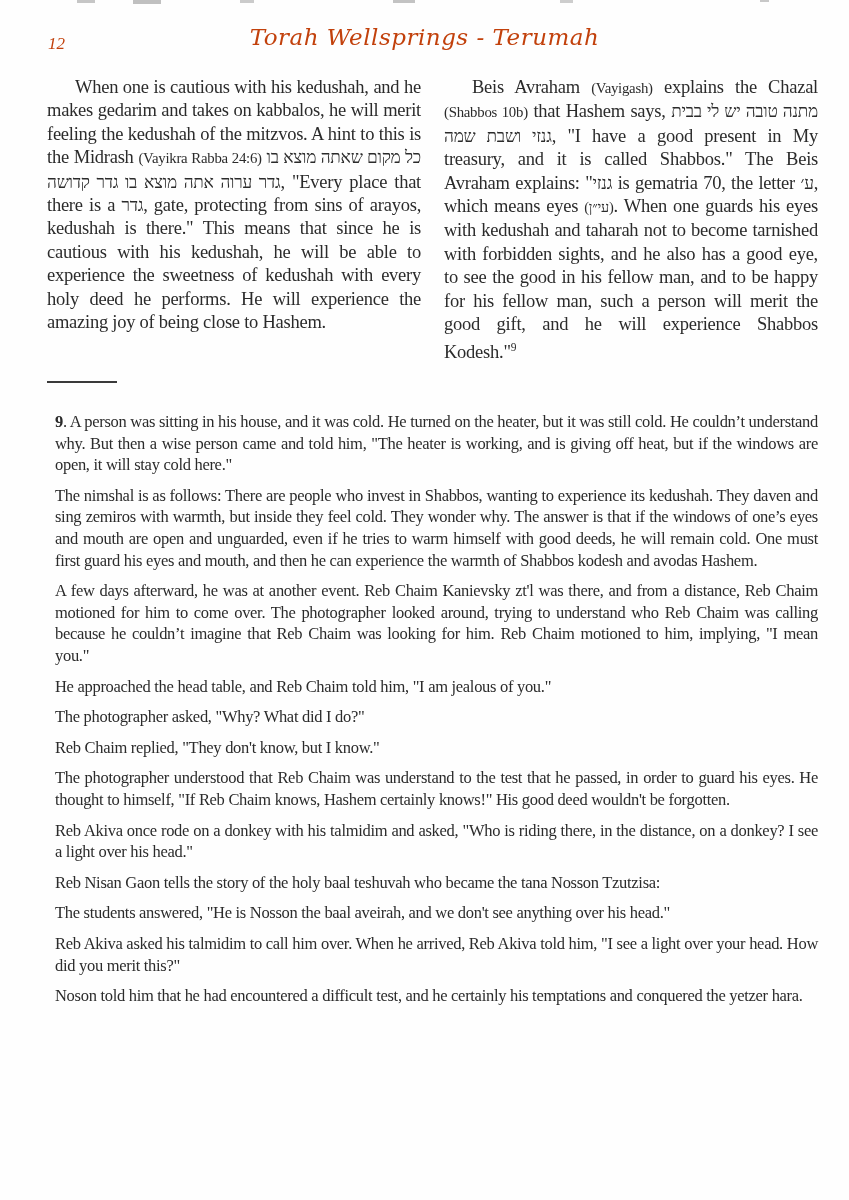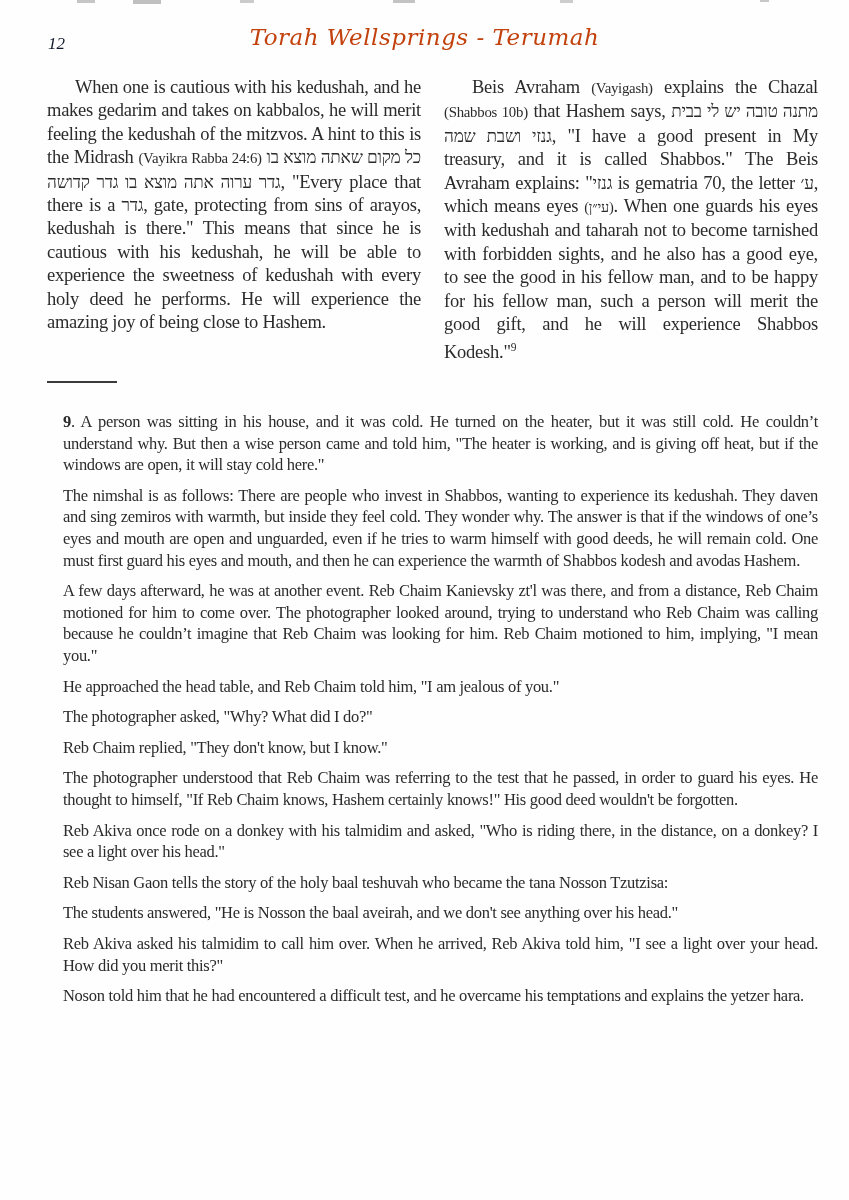--- a/index.html
+++ b/index.html
@@ -14,35 +14,35 @@
       linear-gradient(#9a9a9a,#9a9a9a),linear-gradient(#8e8e8e,#8e8e8e),
       linear-gradient(#a2a2a2,#a2a2a2),linear-gradient(#949494,#949494),
       linear-gradient(#a6a6a6,#a6a6a6),linear-gradient(#9c9c9c,#9c9c9c);
     background-repeat:no-repeat;
     background-size:18px 3px,28px 4px,14px 3px,22px 3px,13px 3px,9px 2px;
     background-position:77px 0,133px 0,240px 0,393px 0,560px 0,760px 0;
     opacity:.55;
   }
   .header{position:relative;padding-top:24px;text-align:center;height:34px;}
   .page-number{
-    position:absolute;left:48px;bottom:4px;font-size:17px;font-style:italic;color:#0f172a;
+    position:absolute;left:48px;bottom:4px;font-size:17px;font-style:italic;color:#c2410c;
   }
   .title{
     font-family:"DejaVu Serif","Liberation Serif",serif;font-style:italic;
     font-size:23px;letter-spacing:.5px;color:#c2410c;
   }
   .content{padding:18px 31px 0 47px;}
   .columns{
     display:flex;gap:23px;text-align:justify;
     font-size:18.5px;line-height:23.4px;letter-spacing:-0.25px;
   }
   .col{flex:1;text-indent:28px;}
   .fn-sep{width:70px;border-top:2px solid #3a3a3a;margin:16px 0 28px 0;}
   .footnotes{font-size:16.5px;line-height:21.6px;letter-spacing:-0.3px;text-align:justify;}
-  .footnotes p{margin:0 0 9px 16px;}
+  .footnotes p{margin:0 0 9px 8px;}
   .r-n{}
   .r-i{}
   .r-b{font-weight:bold;}
   .r-c{font-size:0.8em;}
   .r-h{font-size:0.93em;font-family:"Liberation Serif","DejaVu Sans",serif;}
   .r-hc{font-size:0.78em;font-family:"Liberation Serif","DejaVu Sans",serif;}
   .r-sup{vertical-align:super;font-size:0.62em;letter-spacing:0;}
 </style>
 </head>
 <body>
@@ -63,21 +63,21 @@
 
     <div class="fn-sep"></div>
 
     <div class="footnotes">
         <p><span class="r-b">9</span><span class="r-n">. A person was sitting in his house, and it was cold. He turned on the heater, but it was still cold. He couldn’t understand why. But then a wise person came and told him, "The heater is working, and is giving off heat, but if the windows are open, it will stay cold here."</span></p>
         <p><span class="r-n">The nimshal is as follows: There are people who invest in Shabbos, wanting to experience its kedushah. They daven and sing zemiros with warmth, but inside they feel cold. They wonder why. The answer is that if the windows of one’s eyes and mouth are open and unguarded, even if he tries to warm himself with good deeds, he will remain cold. One must first guard his eyes and mouth, and then he can experience the warmth of Shabbos kodesh and avodas Hashem.</span></p>
         <p><span class="r-n">A few days afterward, he was at another event. Reb Chaim Kanievsky zt'l was there, and from a distance, Reb Chaim motioned for him to come over. The photographer looked around, trying to understand who Reb Chaim was calling because he couldn’t imagine that Reb Chaim was looking for him. Reb Chaim motioned to him, implying, "I mean you."</span></p>
         <p><span class="r-n">He approached the head table, and Reb Chaim told him, "I am jealous of you."</span></p>
         <p><span class="r-n">The photographer asked, "Why? What did I do?"</span></p>
         <p><span class="r-n">Reb Chaim replied, "They don't know, but I know."</span></p>
-        <p><span class="r-n">The photographer understood that Reb Chaim was referring to the test that he passed, in order to guard his eyes. He thought to himself, "If Reb Chaim knows, Hashem certainly knows!" His good deed wouldn't be forgotten.</span></p>
+        <p><span class="r-n">The photographer understood that Reb Chaim was understand to the test that he passed, in order to guard his eyes. He thought to himself, "If Reb Chaim knows, Hashem certainly knows!" His good deed wouldn't be forgotten.</span></p>
         <p><span class="r-n">Reb Akiva once rode on a donkey with his talmidim and asked, "Who is riding there, in the distance, on a donkey? I see a light over his head."</span></p>
         <p><span class="r-n">Reb Nisan Gaon tells the story of the holy baal teshuvah who became the tana Nosson Tzutzisa:</span></p>
         <p><span class="r-n">The students answered, "He is Nosson the baal aveirah, and we don't see anything over his head."</span></p>
         <p><span class="r-n">Reb Akiva asked his talmidim to call him over. When he arrived, Reb Akiva told him, "I see a light over your head. How did you merit this?"</span></p>
-        <p><span class="r-n">Noson told him that he had encountered a difficult test, and he overcame his temptations and explains the yetzer hara.</span></p>
+        <p><span class="r-n">Noson told him that he had encountered a difficult test, and he certainly his temptations and conquered the yetzer hara.</span></p>
       </div>
   </div>
 </div>
 
 </body></html>

